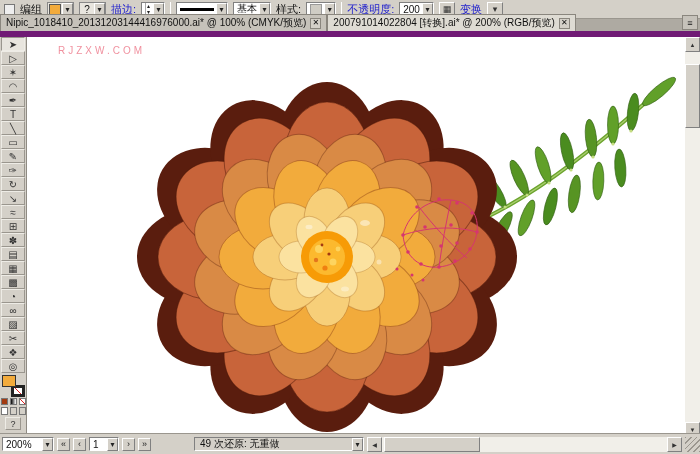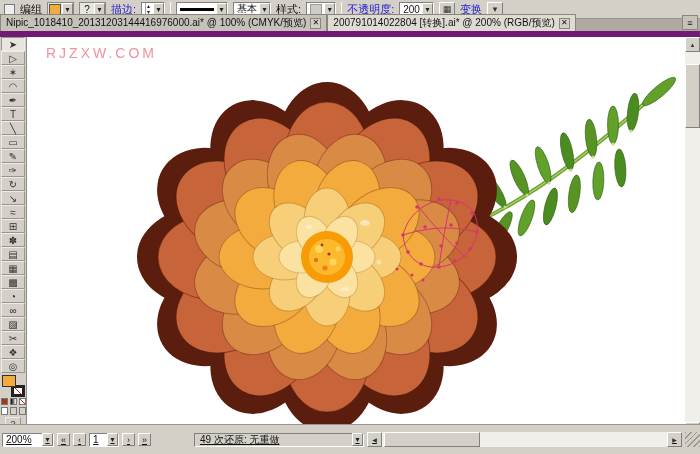--- a/index.html
+++ b/index.html
@@ -61,33 +61,33 @@
   .sm{width:7px;height:8px;border:1px solid #777;background:var(--ui-gray);}
   .sm.active{background:#fff;}
   .tb-help{display:block;width:16px;height:13px;margin:2px auto;font-size:9px;line-height:10px;
     border:1px solid;border-color:#eeece6 #9a968e #9a968e #eeece6;background:var(--ui-gray);color:#333;}
 
   
   .canvas{position:absolute;top:37px;left:27px;right:15px;bottom:17px;background:#fff;overflow:hidden;}
   .canvas svg{position:absolute;inset:0;}
   .watermark{position:absolute;left:3px;top:8px;line-height:1.15;pointer-events:none;}
   .wm1{font-size:19px;font-weight:bold;letter-spacing:2px;color:var(--watermark-red);}
-  .wm2{font-size:14px;letter-spacing:3px;color:#f0919f;margin-left:16px;text-align:center;}
+  .wm2{font-size:10px;letter-spacing:3px;color:#f0919f;margin-left:28px;text-align:center;}
   .wf path{fill:none;stroke:var(--wireframe-pink);stroke-width:1;}
   .wf circle{fill:var(--wireframe-pink);stroke:none;}
 
   
   .vscroll{position:absolute;top:37px;right:0;width:15px;bottom:17px;background:#f1efe9;display:flex;flex-direction:column;}
   .sbtn{width:15px;height:15px;flex:none;background:var(--ui-gray);border:1px solid;border-color:#fff #808080 #808080 #fff;
     font-size:6px;display:flex;align-items:center;justify-content:center;color:#333;}
   .vtrack{flex:1;position:relative;}
   .vthumb{position:absolute;top:12px;left:0;width:15px;height:64px;background:var(--ui-gray);
     border:1px solid;border-color:#fff #808080 #808080 #fff;}
-  .status-bar{position:absolute;left:0;right:0;bottom:0;height:30px;background:var(--ui-gray);border-top:1px solid #9a968e;
-    display:flex;align-items:center;font-size:10px;gap:3px;padding-left:2px;text-decoration:underline;}
+  .status-bar{position:absolute;left:0;right:0;bottom:0;height:21px;background:var(--ui-gray);border-top:1px solid #9a968e;
+    display:flex;align-items:center;font-size:10px;gap:3px;padding-left:2px;}
   .zoom-combo{width:52px;height:14px;}
   .navbtn{width:13px;height:13px;background:var(--ui-gray);border:1px solid;border-color:#fff #808080 #808080 #fff;
     font-size:9px;line-height:10px;display:inline-flex;align-items:center;justify-content:center;color:#222;}
   .page-combo{width:30px;height:14px;justify-content:space-between;}
   .status-combo{width:170px;height:14px;background:var(--ui-gray);border:1px solid;border-color:#808080 #fff #fff #808080;
     display:inline-flex;align-items:center;justify-content:space-between;padding-left:5px;font-size:10px;margin-left:40px;}
   .hscroll{flex:1;height:15px;background:#f1efe9;display:flex;align-items:center;position:relative;}
   .htrack{flex:1;height:15px;position:relative;}
   .hthumb{position:absolute;left:2px;top:0;height:15px;width:96px;background:var(--ui-gray);
     border:1px solid;border-color:#fff #808080 #808080 #fff;}

